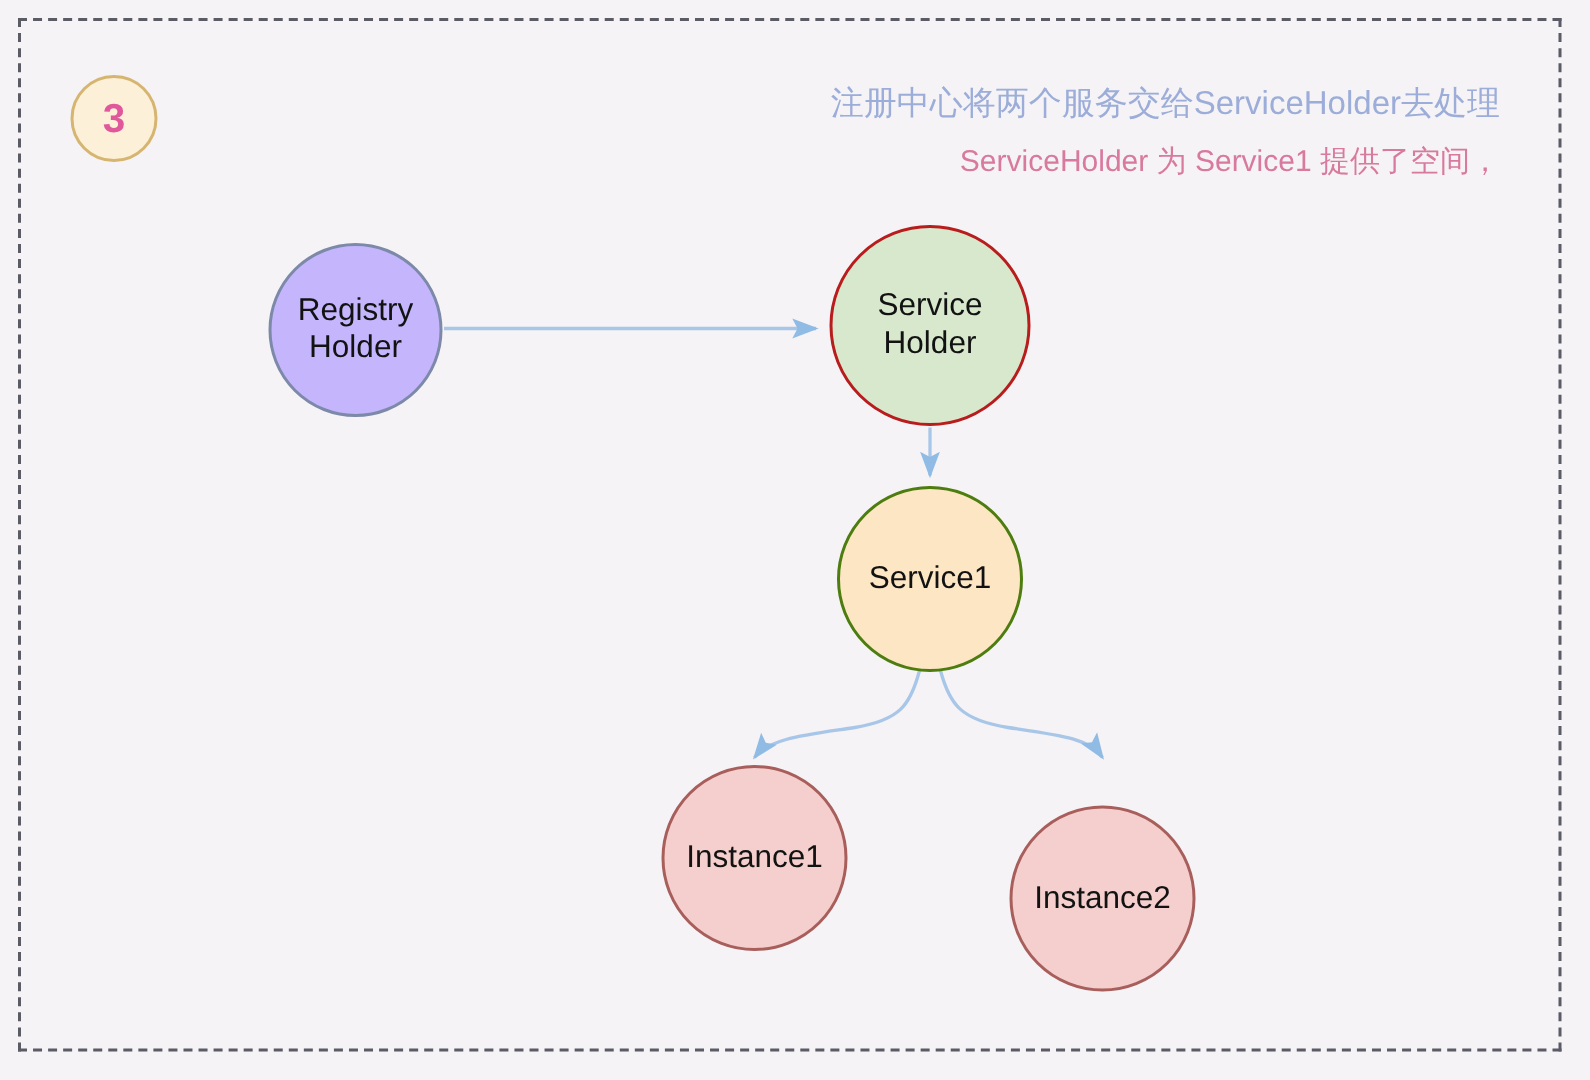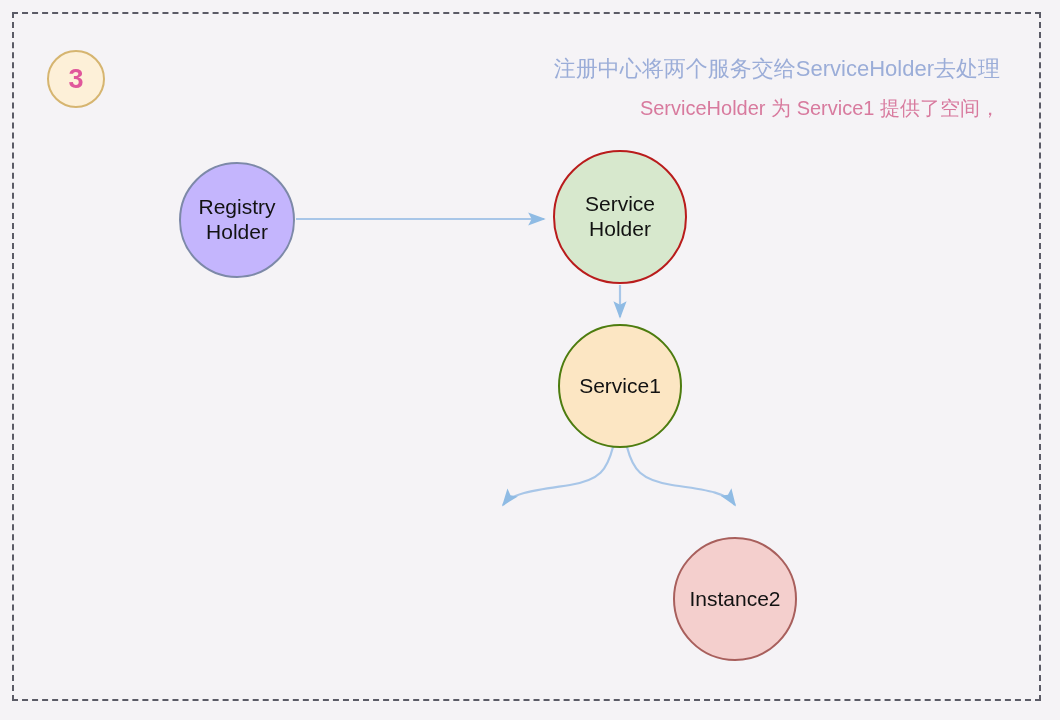--- a/index.html
+++ b/index.html
@@ -147,18 +147,21 @@
   </div>
 
   <div class="node node-holder" style="left:553px; top:150px; width:134px; height:134px;">
     <span class="lbl"><span>Service</span><br><span>Holder</span></span>
   </div>
 
   <div class="node node-service" style="left:558px; top:324px; width:124px; height:124px;">
     <span class="lbl">Service1</span>
   </div>
 
+  <div class="node node-instance" style="left:441px; top:510px; width:124px; height:124px;">
+    <span class="lbl">Instance1</span>
+  </div>
 
   <div class="node node-instance" style="left:673px; top:537px; width:124px; height:124px;">
     <span class="lbl">Instance2</span>
   </div>
 
 </div>
 
 </body></html>

